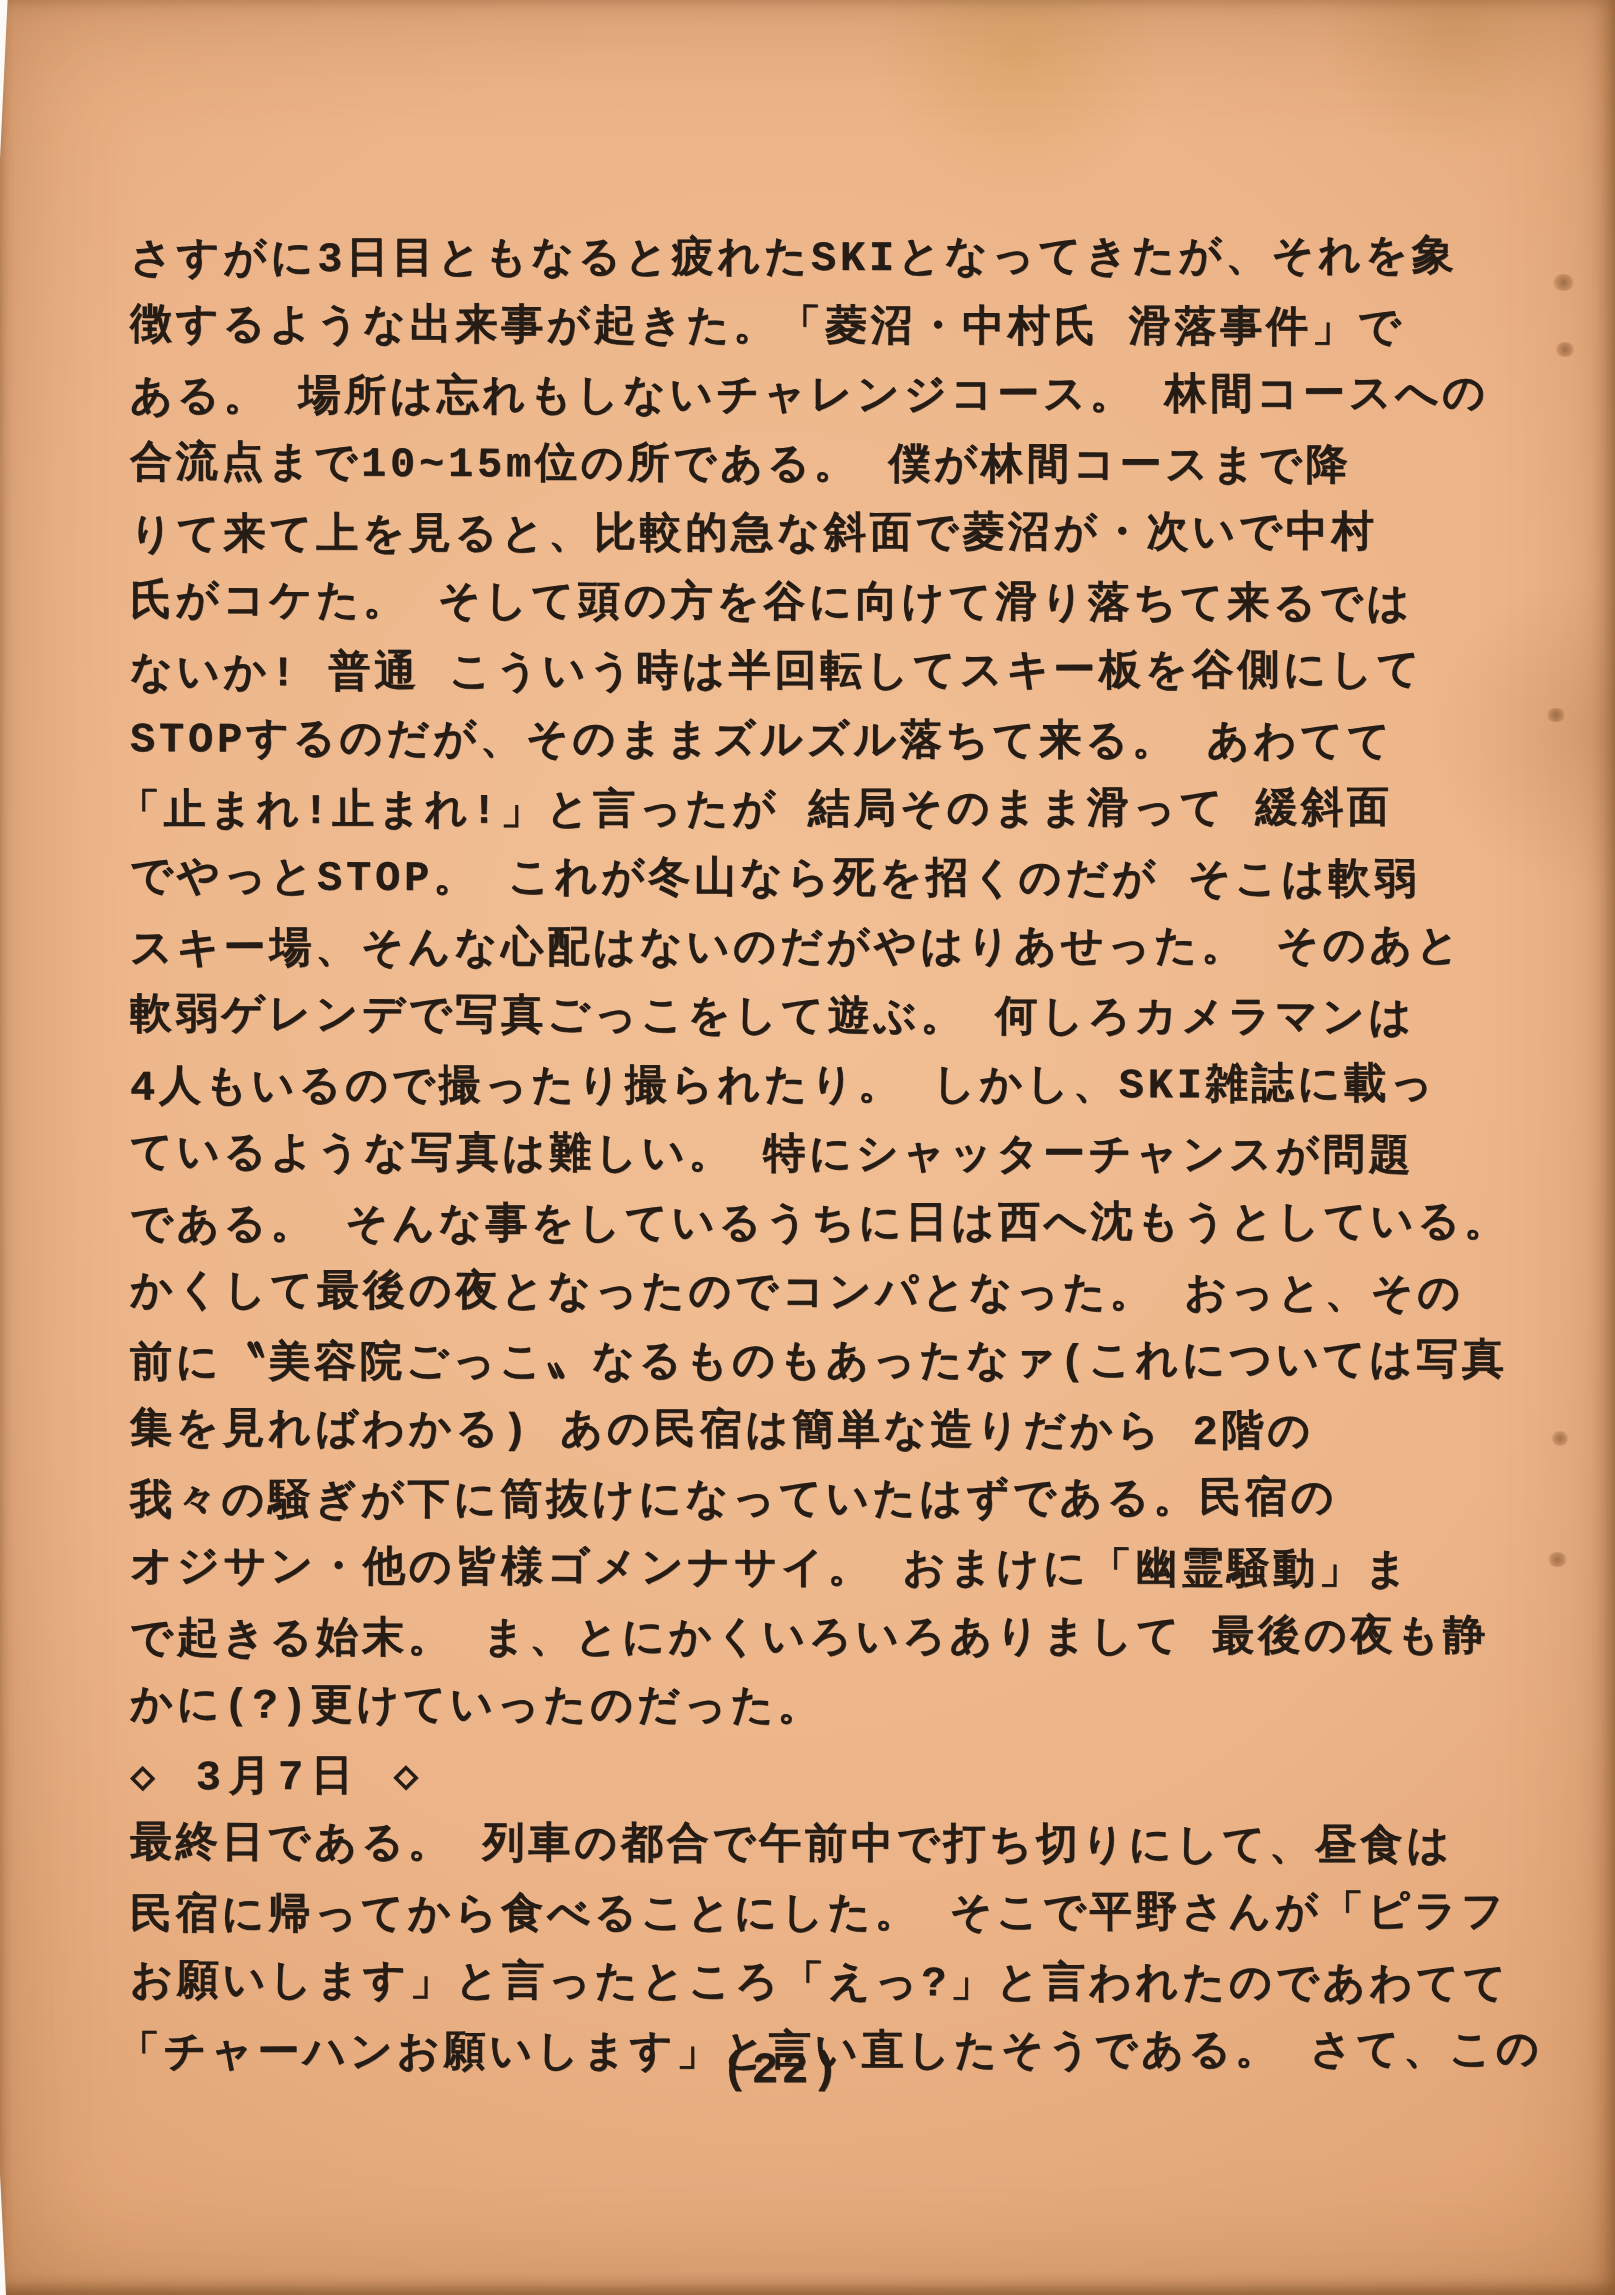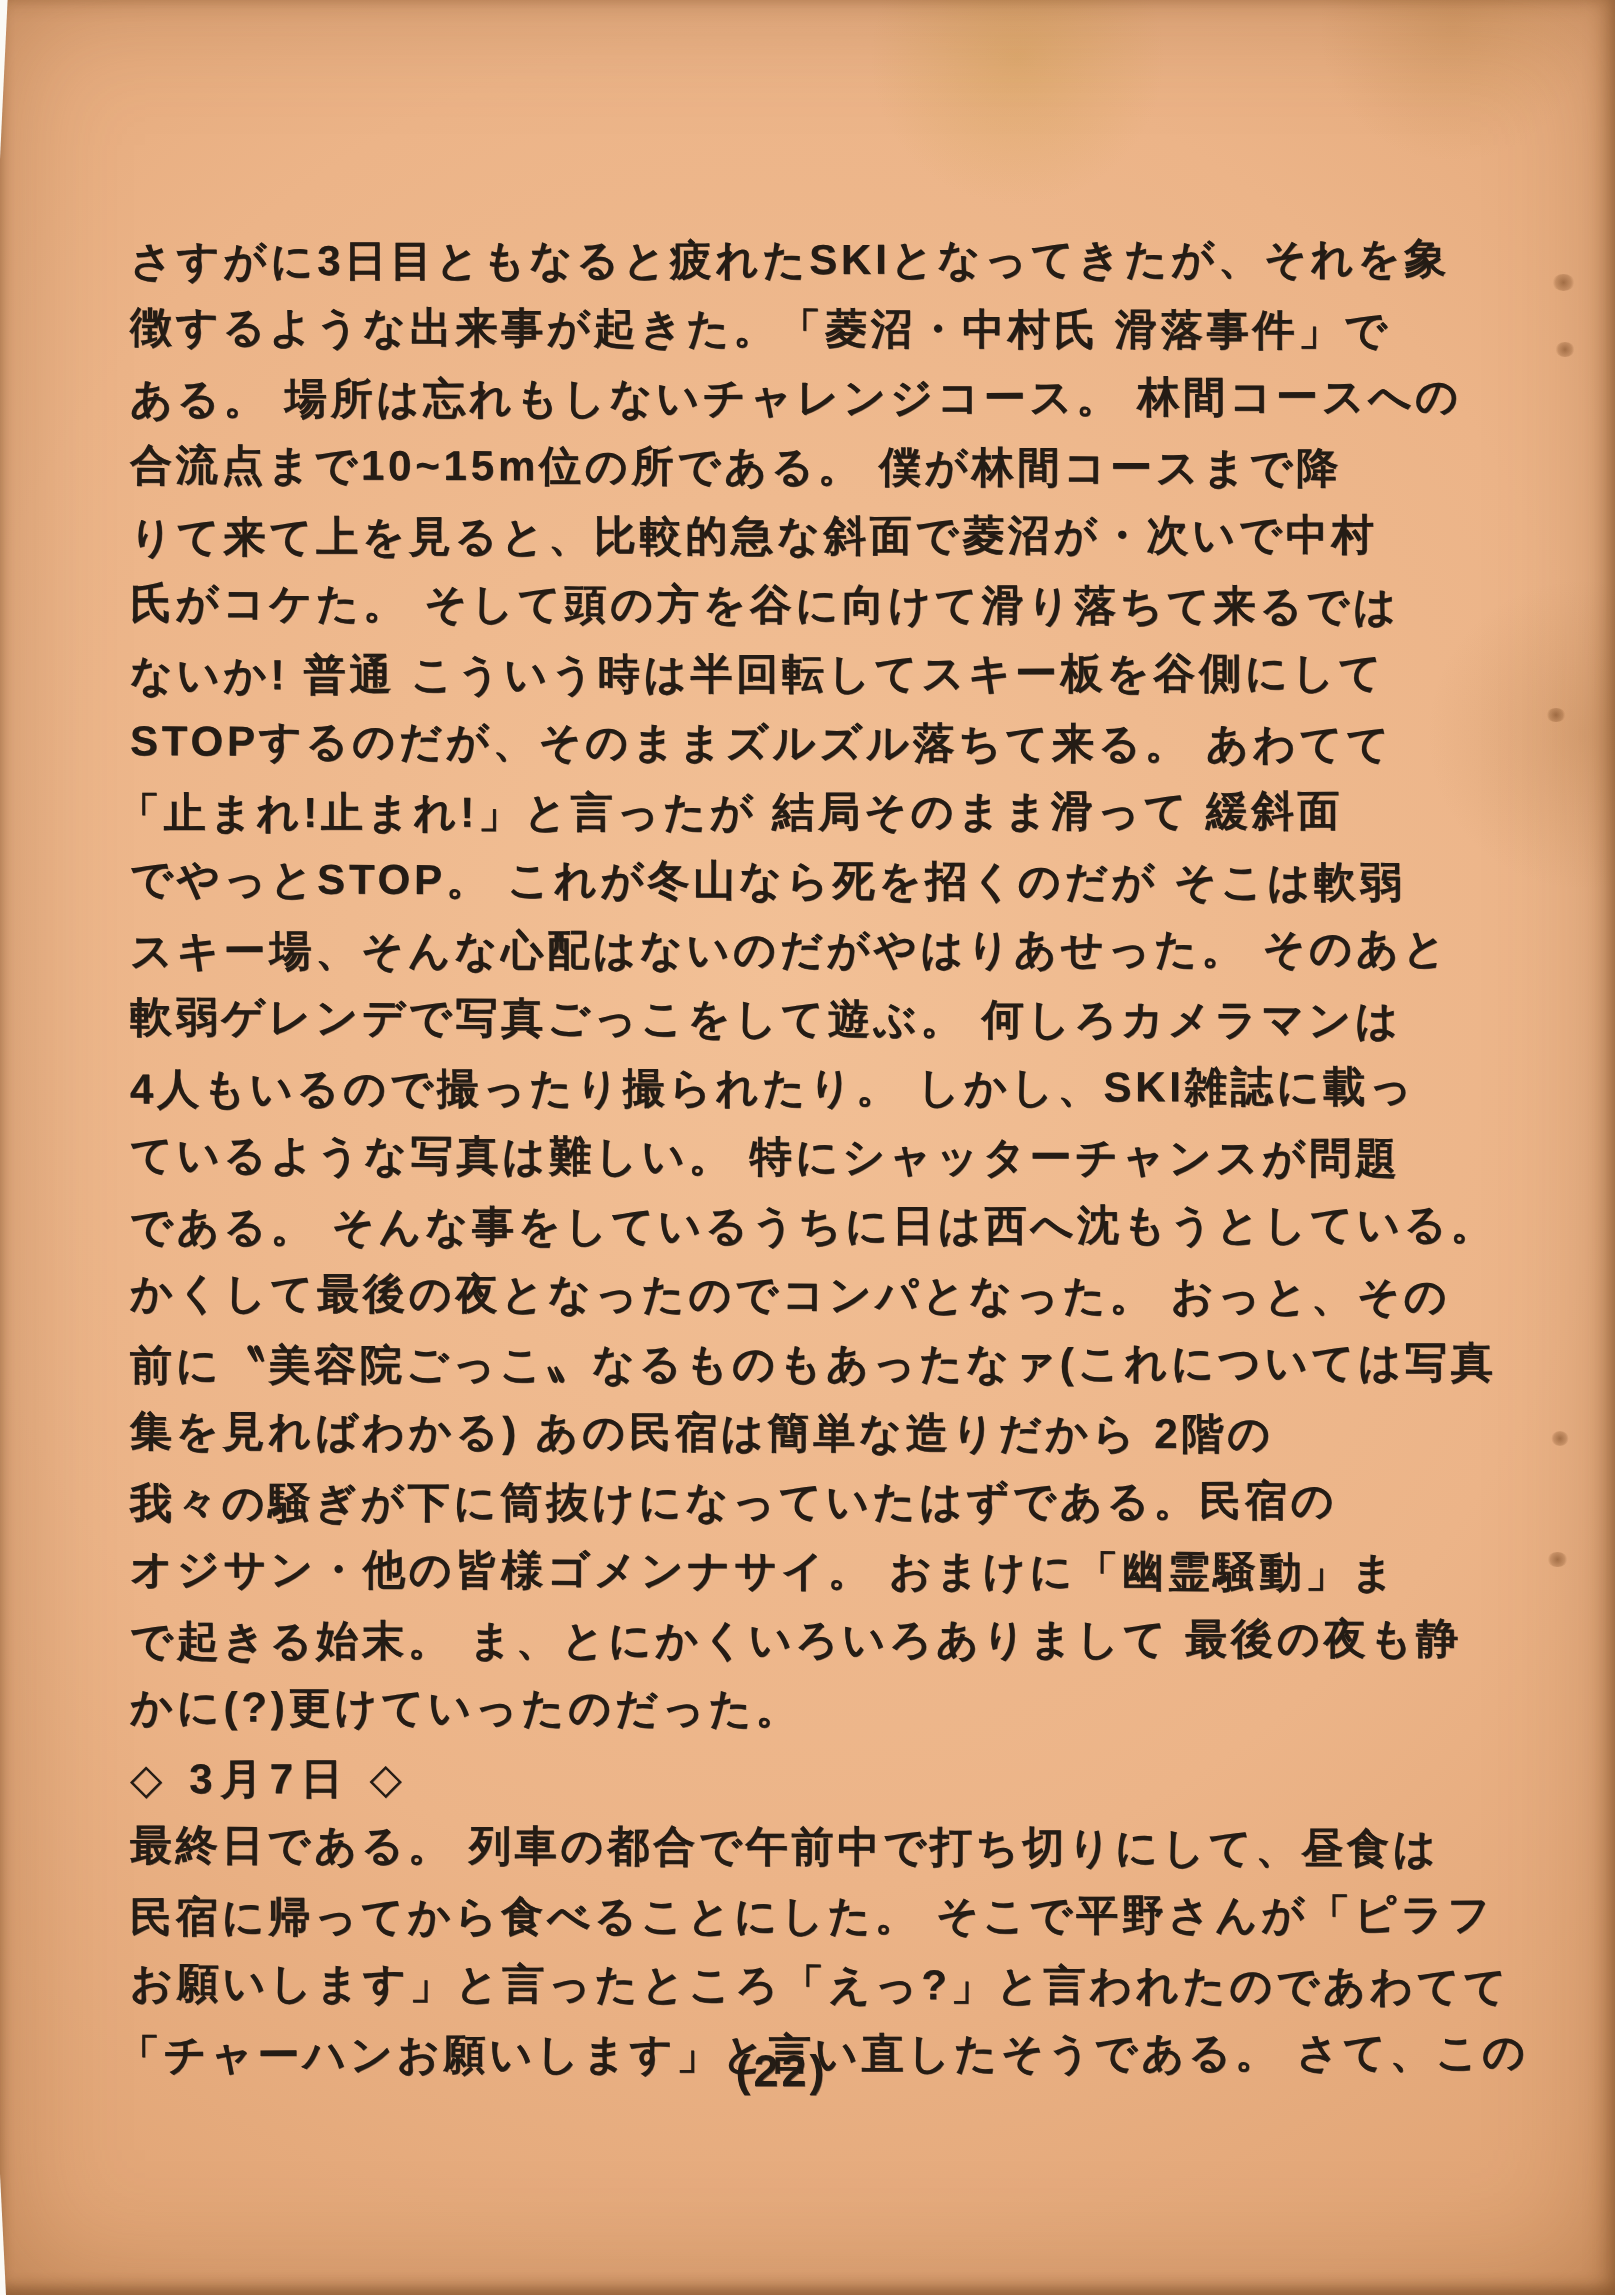--- a/index.html
+++ b/index.html
@@ -13,20 +13,21 @@
     position:absolute;inset:0;
     background:
       radial-gradient(circle at 63% 2.5%, rgba(196,152,62,0.30) 0%, rgba(196,152,62,0) 6%),
       radial-gradient(circle at 90% 1.2%, rgba(170,118,48,0.22) 0%, rgba(170,118,48,0) 5%),
       radial-gradient(circle at 98% 32%, rgba(150,95,40,0.18) 0%, rgba(150,95,40,0) 7%),
       radial-gradient(ellipse 120% 92% at 48% 42%, #f2c096 0%, #ecb488 44%, #e2a677 68%, #d2935f 86%, #bf7d4b 100%);
     box-shadow:
       inset 0 0 121px rgba(120,70,28,0.35),
       inset 0 -7.6px 13.6px rgba(95,55,22,0.45),
       inset -10.6px 0 19.7px rgba(110,62,24,0.35);
+    font-family: Liberation Mono, monospace;
   }
   
   .edge-sliver{
     position:absolute;background:#fbfaf6;
   }
   .edge-sliver.top-left{left:0;top:0;width:7.6px;height:159px;
     clip-path:polygon(0 0,100% 0,0 100%);}
   .edge-sliver.bottom-left{left:0;bottom:0;width:6px;height:121px;
     clip-path:polygon(0 0,0 100%,100% 100%);}
   

